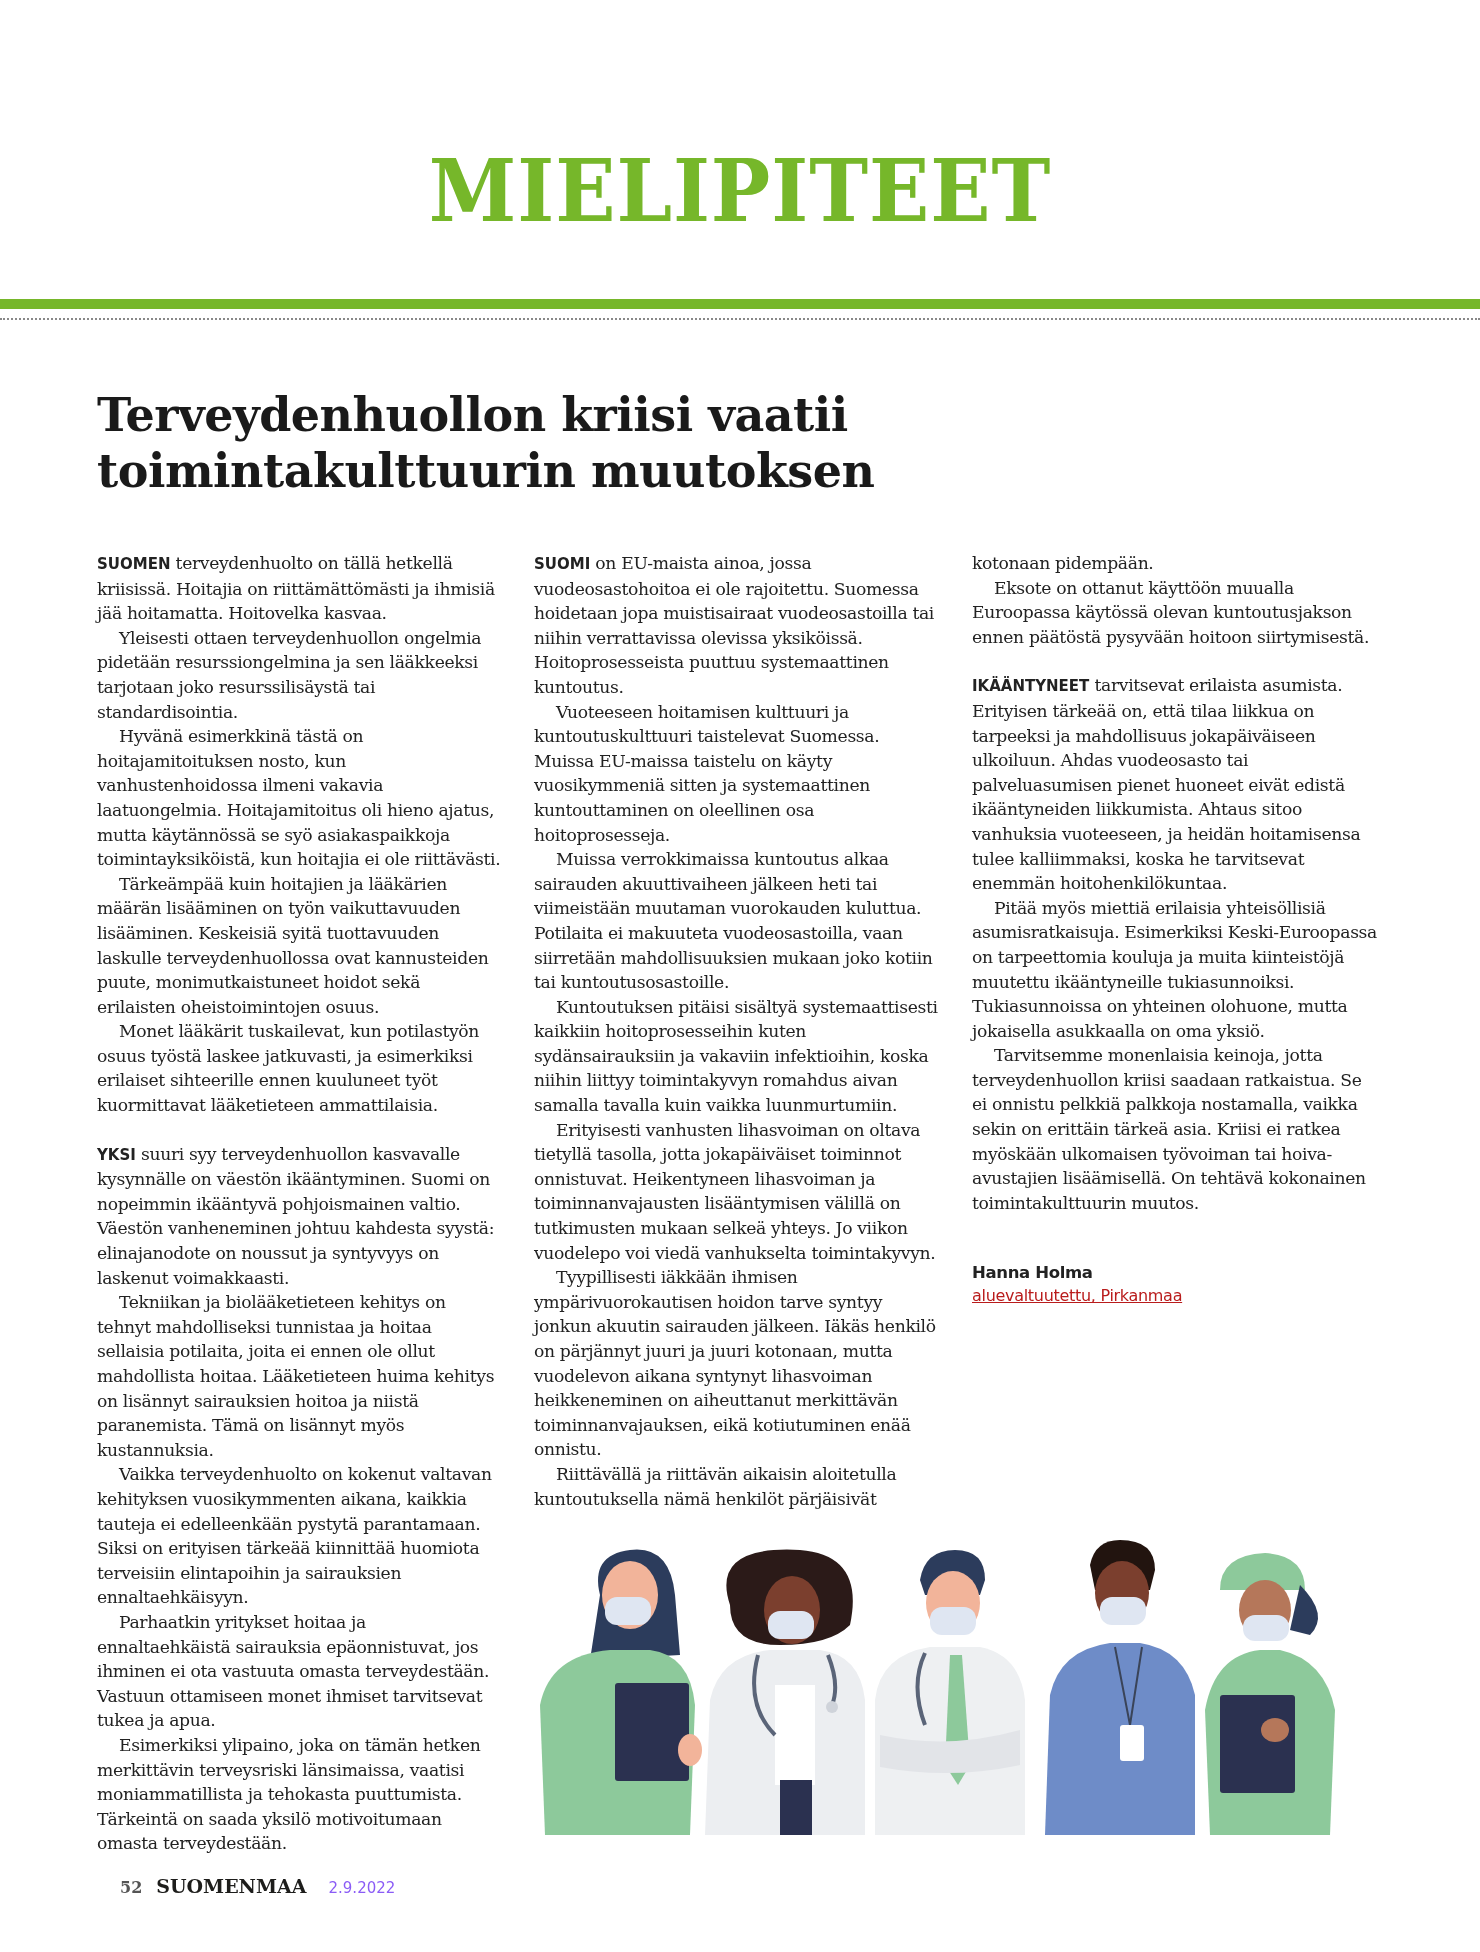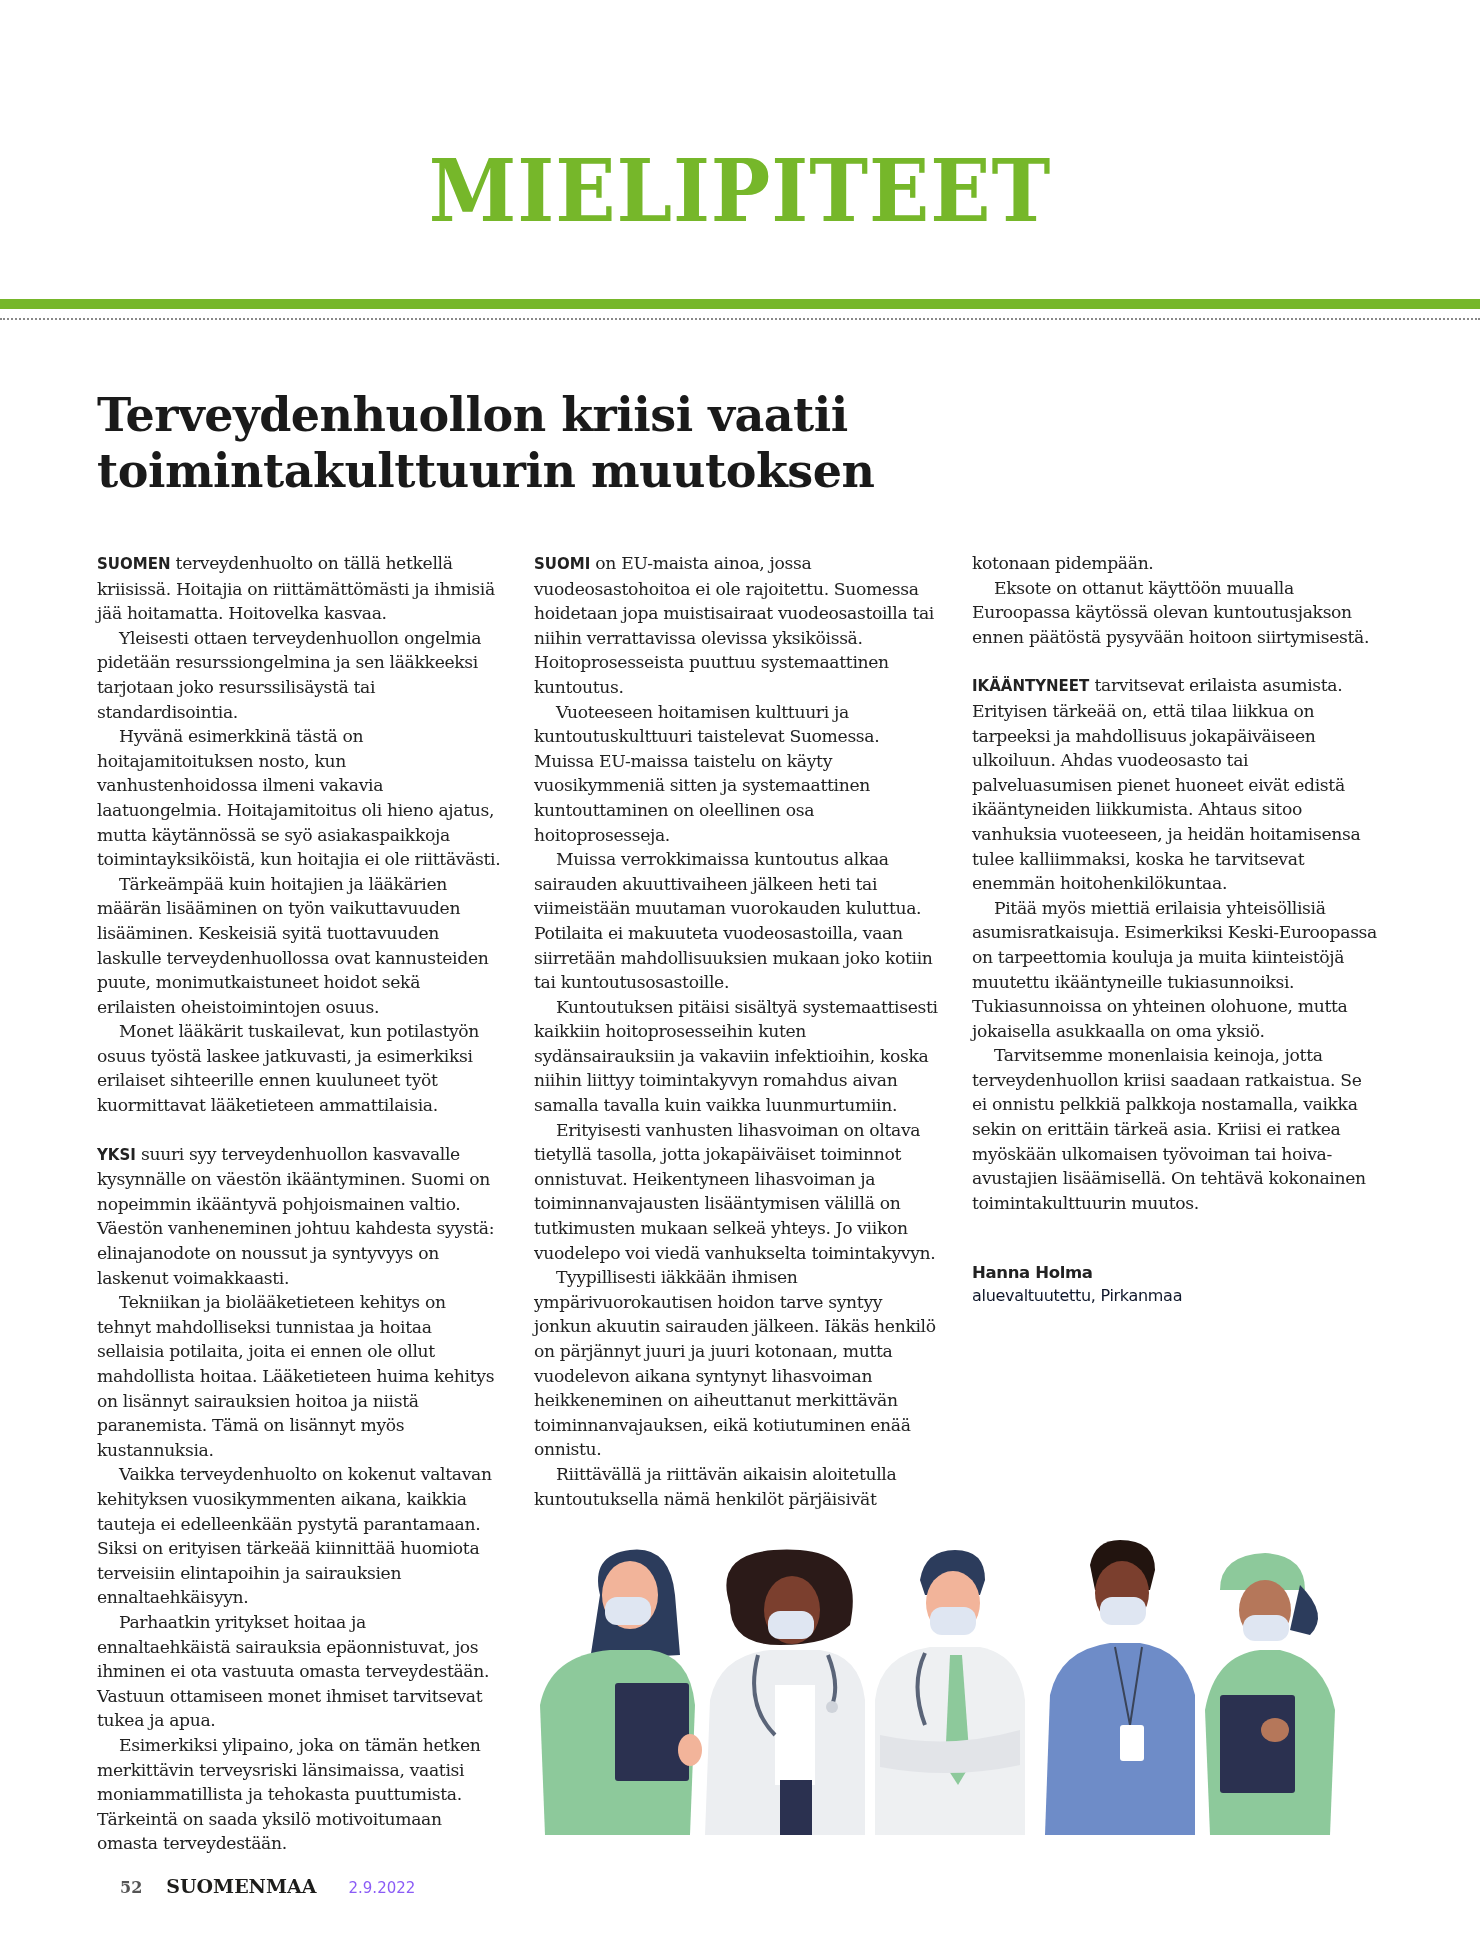--- a/index.html
+++ b/index.html
@@ -24,23 +24,23 @@
   }
   .col1 { left: 97px; }
   .col2 { left: 534px; }
   .col3 { left: 972px; }
   .col p { margin: 0; text-indent: 22px; }
   .col p.lead { text-indent: 0; }
   .col p.gap { margin-top: 24px; }
   .lead-word { font-family: "DejaVu Sans", sans-serif; font-weight: bold; font-size: 15px; letter-spacing: 0; }
   .byline { margin-top: 46px; font-family: "DejaVu Sans", sans-serif; }
   .byline .name { font-weight: bold; font-size: 16.5px; line-height: 24px; color: #222; }
-  .byline .role { font-size: 16px; line-height: 22px; color: #0f172a; font-weight: normal; letter-spacing: -0.3px; }
+  .byline .role { font-size: 16px; line-height: 22px; color: #b91c1c; font-weight: normal; letter-spacing: -0.3px; text-decoration: underline; }
   .illustration { position: absolute; left: 530px; top: 1535px; width: 850px; height: 300px; }
-  .footer { position: absolute; left: 120px; top: 1875px; display: flex; align-items: baseline; gap: 24px; }
+  .footer { position: absolute; left: 120px; top: 1875px; display: flex; align-items: baseline; gap: 14px; }
   .footer .page-num { font-family: "DejaVu Serif", serif; font-weight: bold; font-size: 16px; color: #555; }
   .footer .pub { font-family: "DejaVu Serif", serif; font-weight: bold; font-size: 19px; color: #1d1d1b; }
   .footer .date { font-family: "DejaVu Sans", sans-serif; font-size: 15px; color: #8b5cf6; margin-left: 8px; }
 </style>
 </head>
 <body>
 
 <div class="section-title">MIELIPITEET</div>
 <div class="green-rule"></div>
 <div class="dot-rule"></div>

